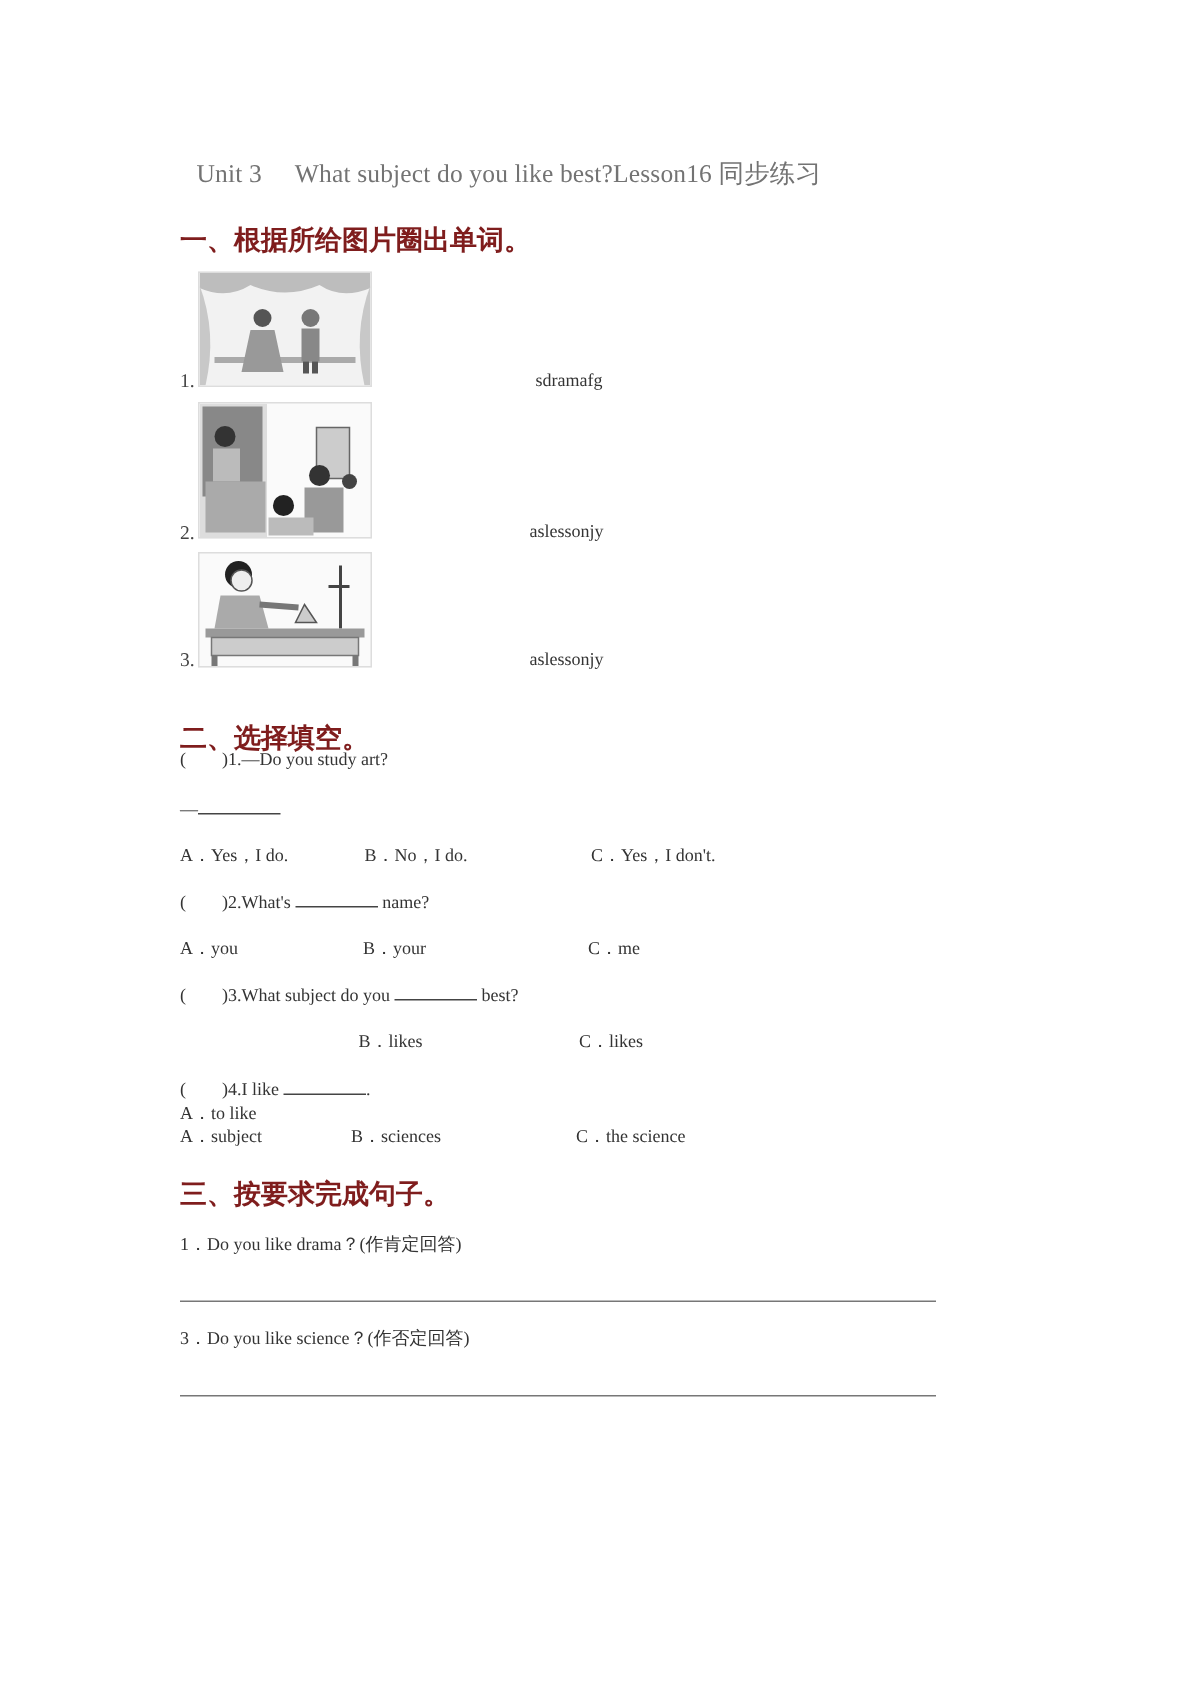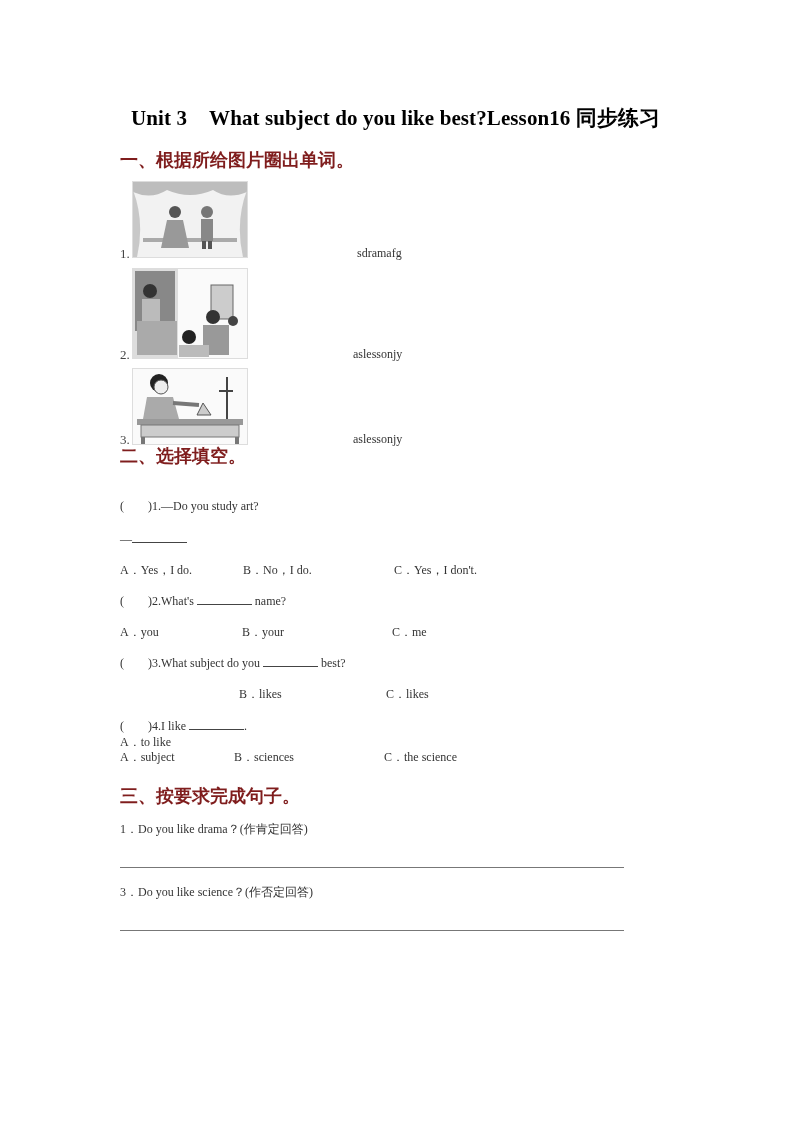--- a/index.html
+++ b/index.html
@@ -1,19 +1,19 @@
 <!DOCTYPE html>
 <html><head>
 <meta charset="utf-8">
 <style>
   html, body { margin: 0; padding: 0; background: #ffffff; }
   body { width: 793px; height: 1122px; position: relative; overflow: hidden;
          font-family: "Liberation Serif", "DejaVu Serif", serif; color: #222; }
   .abs { position: absolute; white-space: nowrap; }
-  .title { left: 131px; top: 104px; font-size: 21px; font-weight: bold; color: #000000; letter-spacing: 0.1px; }
+  .title { left: 131px; top: 104px; font-size: 17px; font-weight: normal; color: #737373; letter-spacing: 0.1px; }
   .title .gap { display: inline-block; width: 22px; }
   .sec { left: 120px; font-size: 18px; font-weight: bold; color: #7f1d1d; font-family: "DejaVu Sans", sans-serif; }
   .txt { font-size: 12px; color: #333; }
   .num { left: 120px; font-size: 13px; color: #444; }
   .pic { position: absolute; background: #f4f4f4; border: 1px solid #ddd; overflow: hidden; }
   .answer-line { position: absolute; left: 120px; width: 504px; height: 0; border-top: 1px solid #777; }
   .blank { display: inline-block; border-bottom: 1px solid #444; height: 11px; vertical-align: baseline; }
 </style>
 </head>
 <body>
@@ -73,21 +73,21 @@
     <line x1="86" y1="22" x2="100" y2="22" stroke="#444" stroke-width="2"></line>
     <rect x="4" y="50" width="106" height="6" fill="#999"></rect>
     <rect x="8" y="56" width="98" height="12" fill="#ccc" stroke="#777"></rect>
     <rect x="8" y="68" width="4" height="7" fill="#777"></rect>
     <rect x="102" y="68" width="4" height="7" fill="#777"></rect>
   </svg>
 </div>
 <div class="abs num" style="top:432px;">3.</div>
 <div class="abs txt" style="left:353px; top:432px;">aslessonjy</div>
 
-<div class="abs sec" style="top:444px;">二、选择填空。</div>
+<div class="abs sec" style="top:480px;">二、选择填空。</div>
 
 <div class="abs txt" style="left:120px; top:499px;">
   <span style="white-space:pre;">(        )</span><span>1.—Do you study art?</span>
 </div>
 <div class="abs txt" style="left:120px; top:531px;">
   <span>—</span><span class="blank" style="width:55px;"></span>
 </div>
 <div class="abs txt" style="left:120px; top:562px;">A．Yes，I do.</div>
 <div class="abs txt" style="left:243px; top:562px;">B．No，I do.</div>
 <div class="abs txt" style="left:394px; top:562px;">C．Yes，I don't.</div>

